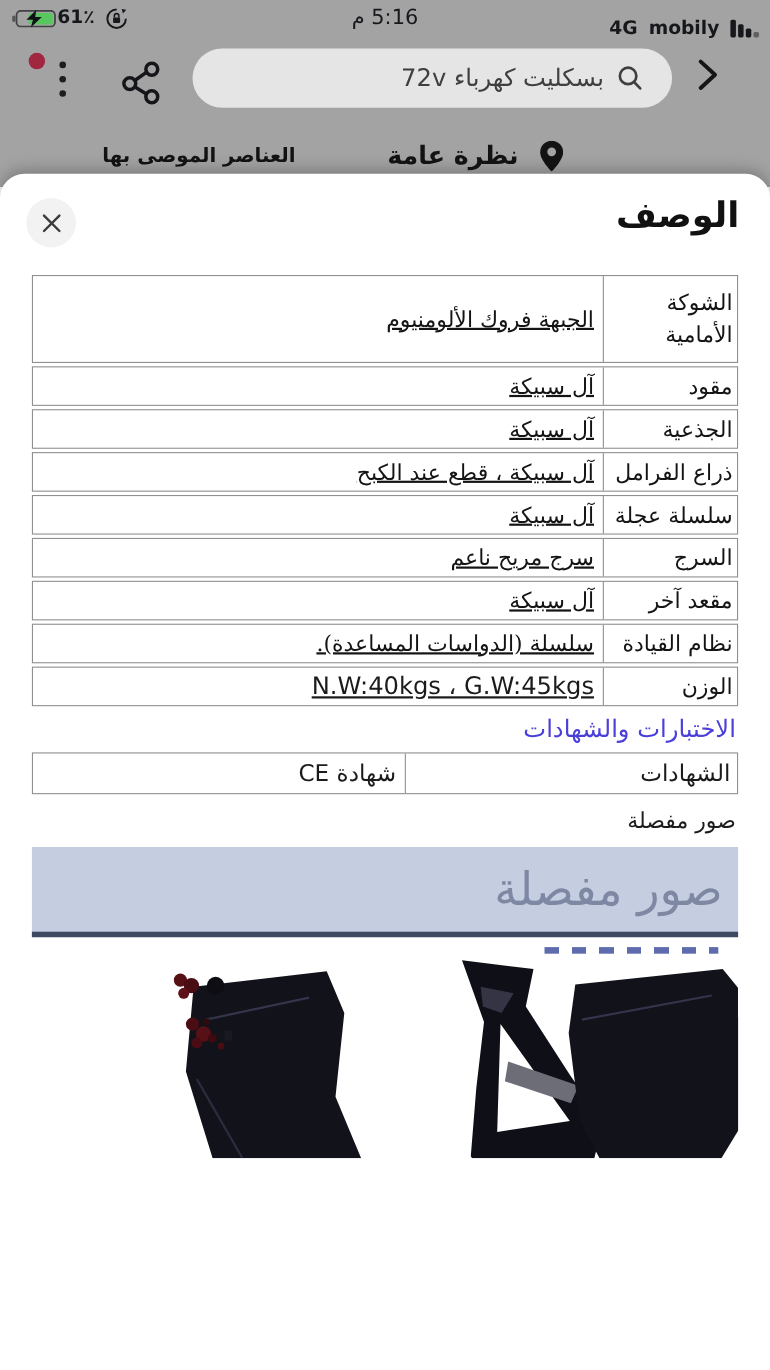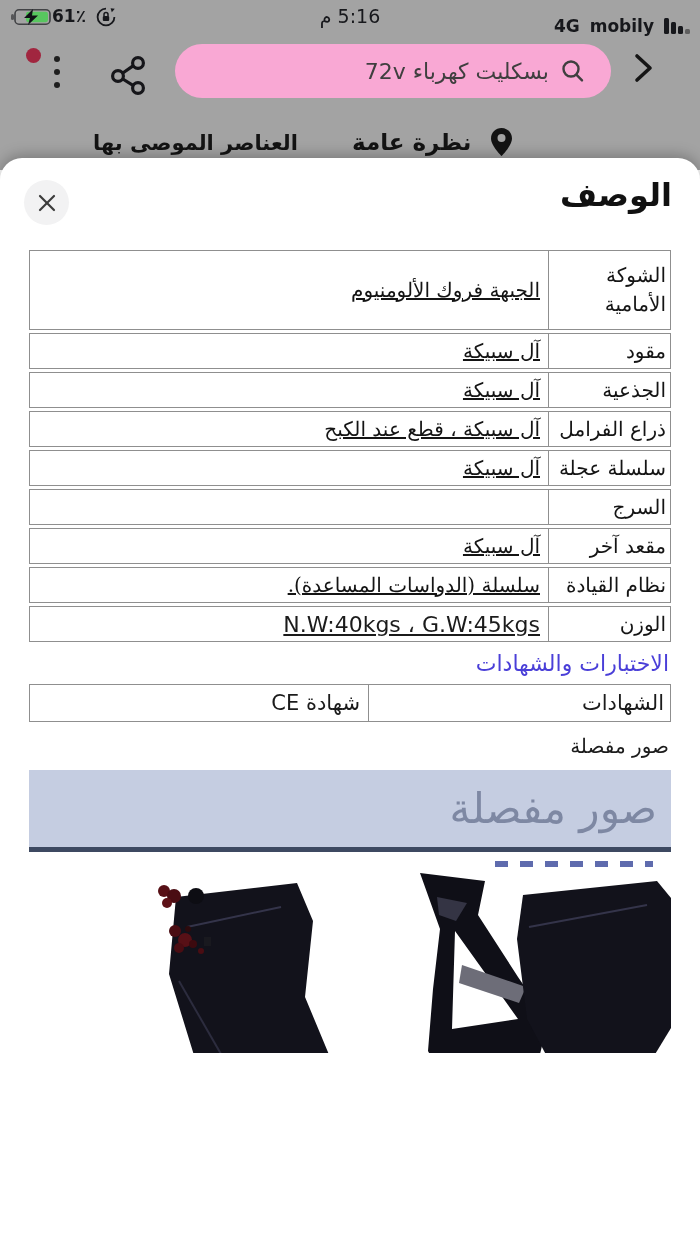--- a/index.html
+++ b/index.html
@@ -19,28 +19,28 @@
   .sigbars i{display:block;width:5px;border-radius:1.5px;background:#17181c;}
   .sigbars i:nth-child(1){height:16px}.sigbars i:nth-child(2){height:12px}
   .sigbars i:nth-child(3){height:8px}.sigbars i:nth-child(4){height:5px;background:#5f5f5f}
 
   .headerbar{position:absolute;top:34px;left:0;right:0;height:84px;}
   .badge-dot{position:absolute;left:26px;top:14px;width:15px;height:15px;border-radius:50%;}
   .kebab{position:absolute;left:52px;top:22px;width:8px;}
   .kebab i{display:block;width:6px;height:6px;border-radius:50%;background:#1e1e1e;margin:0 0 7px 0;}
   .share-ic{position:absolute;left:110px;top:21px;}
   .search-pill{position:absolute;left:175px;top:10px;width:436px;height:54px;border-radius:27px;
-    background:#f9a8d4;display:flex;align-items:center;gap:10px;padding:0 26px 0 18px;box-sizing:border-box;}
+    background:#e5e5e5;display:flex;align-items:center;gap:10px;padding:0 26px 0 18px;box-sizing:border-box;}
   .search-pill .q-text{font-size:22px;color:#3f3f3f;}
   .back-chevron{position:absolute;left:630px;top:14px;}
 
   .tabsrow{position:absolute;top:122px;left:0;right:0;height:48px;color:#131313;}
   .tab-ov{position:absolute;left:352px;top:6px;display:flex;align-items:center;gap:20px;
     font-size:23px;font-weight:700;}
-  .tab-rec{position:absolute;left:93px;top:9px;font-size:21px;font-weight:600;}
+  .tab-rec{position:absolute;left:93px;top:9px;font-size:18px;font-weight:600;}
 
   
   .sheet{position:absolute;top:158px;left:0;width:700px;height:1087px;background:#fff;
     border-radius:22px 22px 0 0;box-shadow:0 -3px 14px rgba(0,0,0,.25);}
   .sheet-head{position:relative;height:92px;}
   .close-btn{position:absolute;left:24px;top:22px;width:45px;height:45px;border-radius:50%;
     background:#f2f2f3;border:none;display:flex;align-items:center;justify-content:center;cursor:pointer;}
   .sheet-title{position:absolute;right:28px;top:18px;font-size:32px;font-weight:800;color:#111;margin-left:36px;}
 
   .content{padding:0 29px;box-sizing:border-box;}
@@ -185,20 +185,21 @@
       <div class="spec-value">آل سبيكة ، قطع عند الكبح</div>
     </div>
 
     <div class="spec-row">
       <div class="spec-label">سلسلة عجلة</div>
       <div class="spec-value">آل سبيكة</div>
     </div>
 
     <div class="spec-row">
       <div class="spec-label">السرج</div>
+      <div class="spec-value">سرج مريح ناعم</div>
     </div>
 
     <div class="spec-row">
       <div class="spec-label">مقعد آخر</div>
       <div class="spec-value">آل سبيكة</div>
     </div>
 
     <div class="spec-row">
       <div class="spec-label">نظام القيادة</div>
       <div class="spec-value">سلسلة (الدواسات المساعدة).</div>

